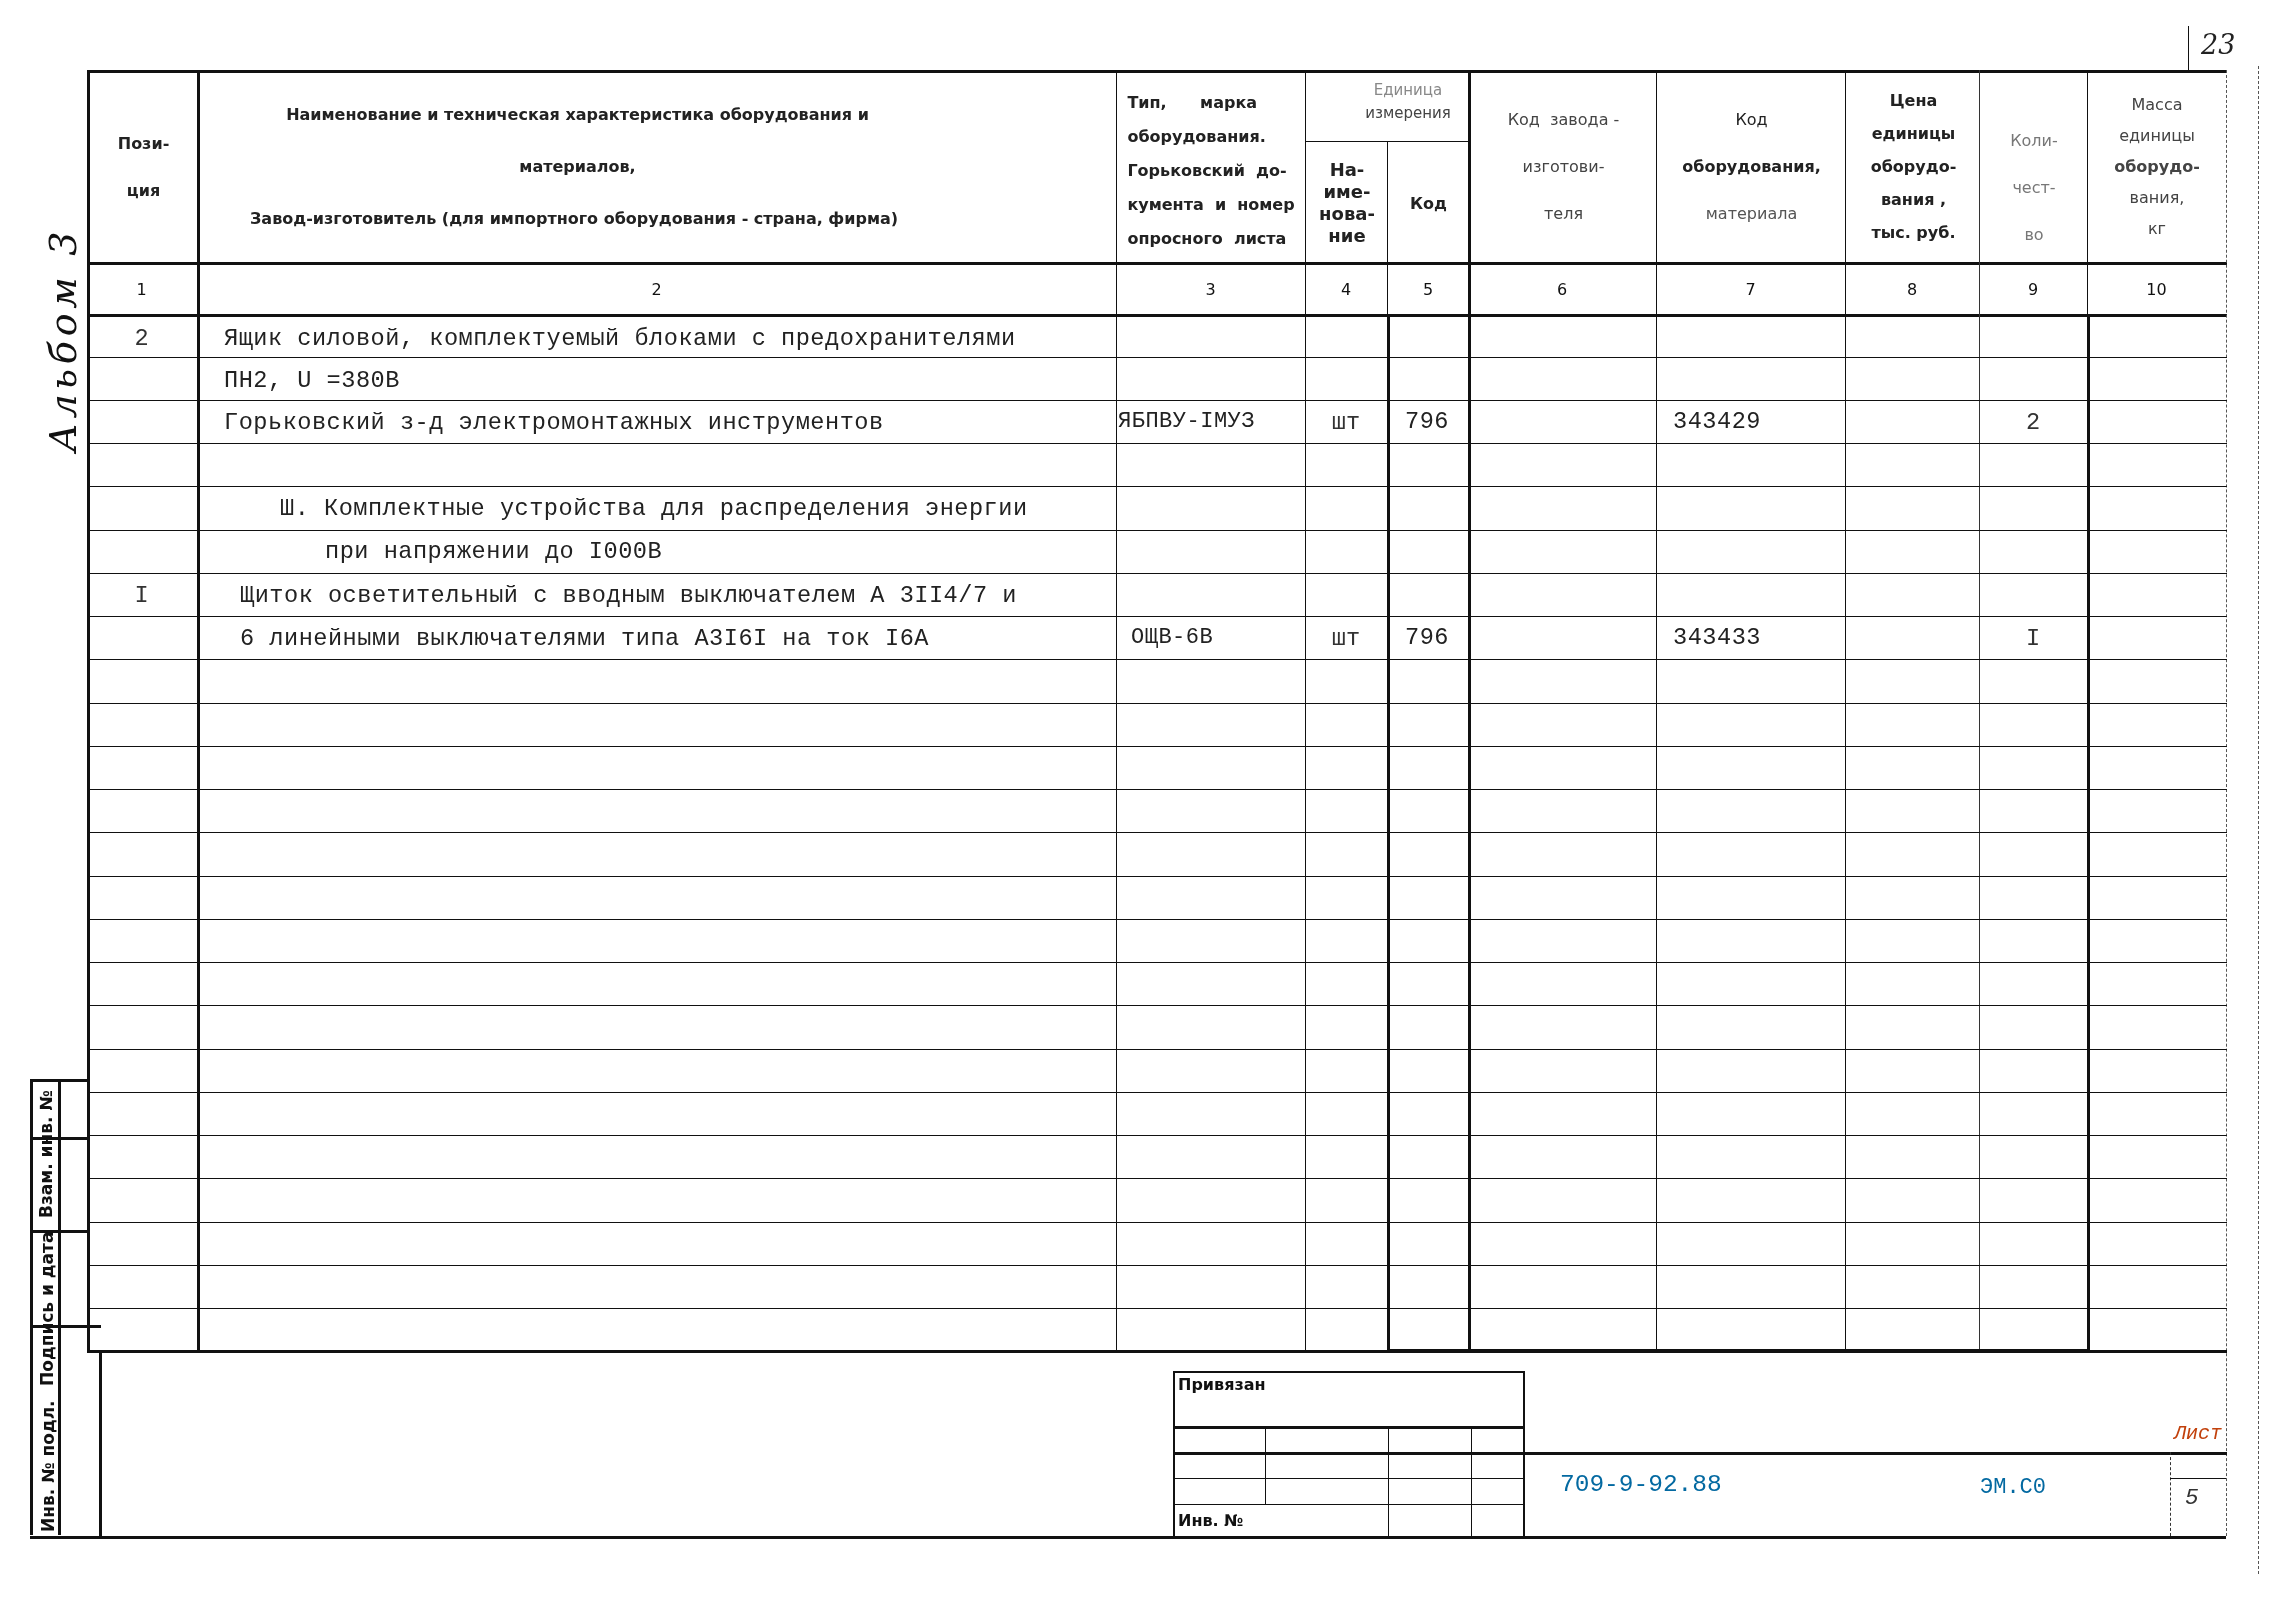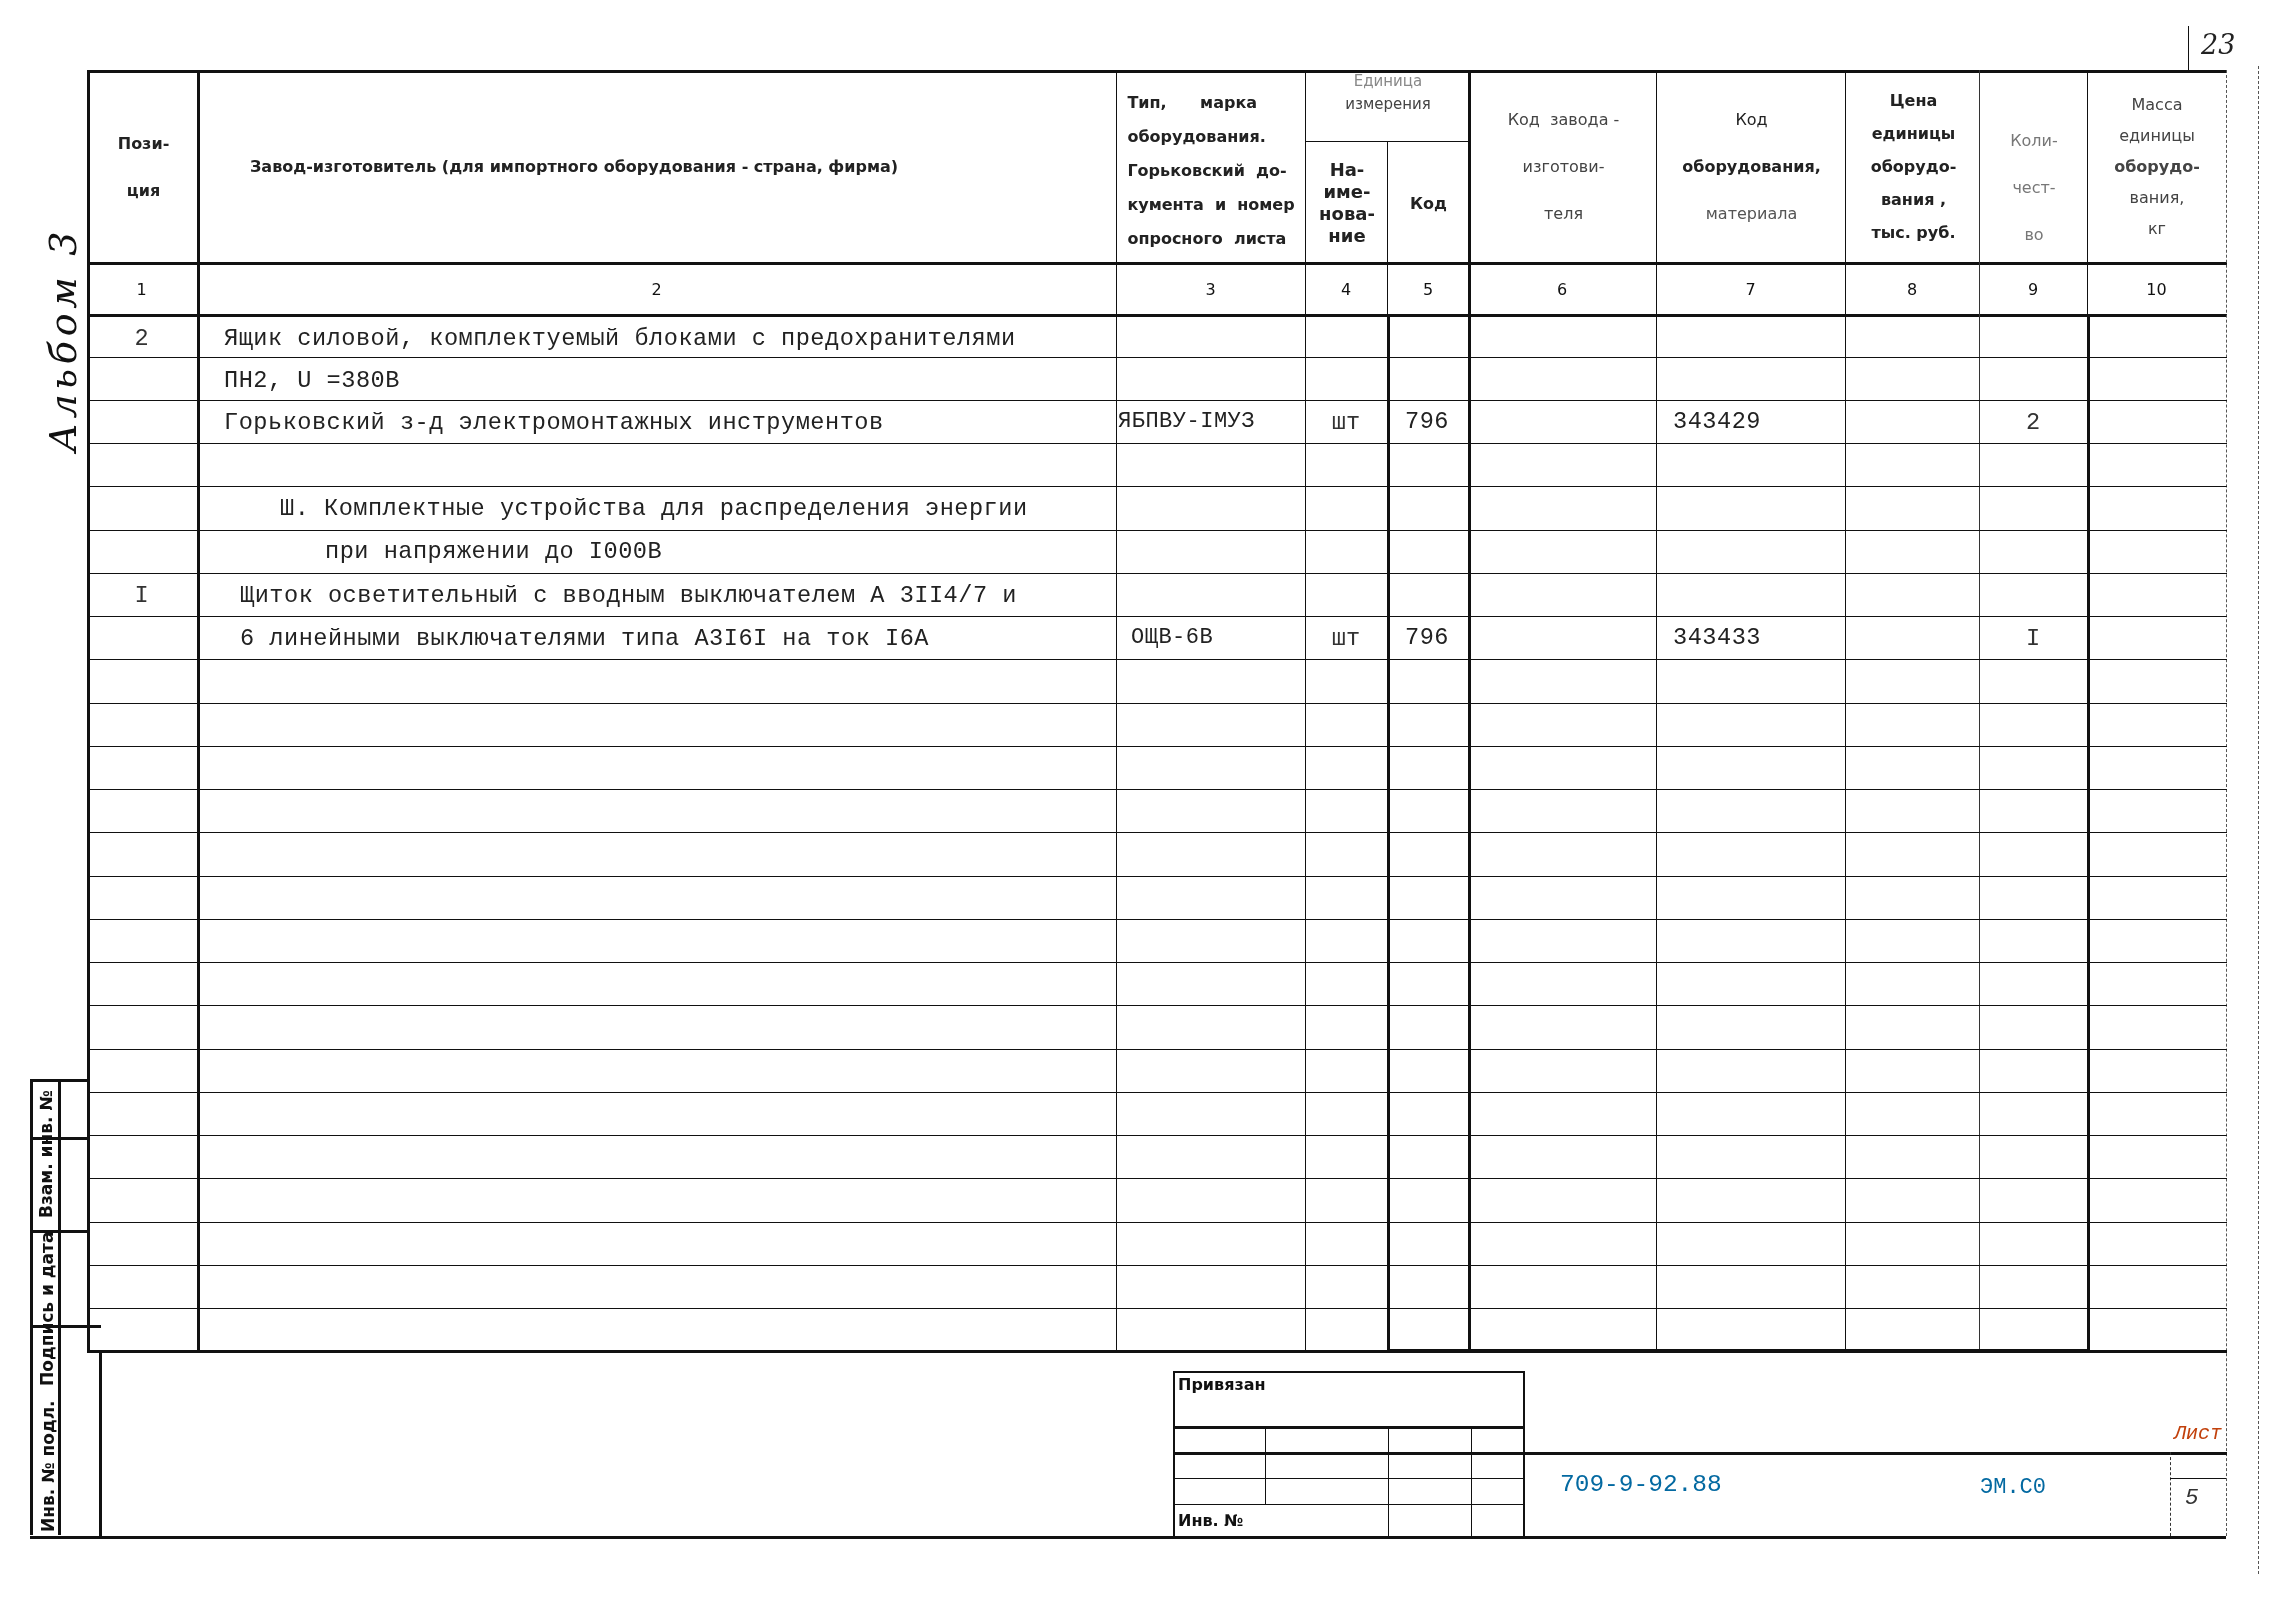--- a/index.html
+++ b/index.html
@@ -74,30 +74,31 @@
 <div class="hl" style="left:87px;top:1222px;width:2140px;"></div>
 <div class="hl" style="left:87px;top:1265px;width:2140px;"></div>
 <div class="hl" style="left:87px;top:1308px;width:2140px;"></div>
 <div class="hl thick" style="left:87px;top:1350px;width:2140px;"></div>
 
 <div class="hdr" style="left:90px;top:71px;width:107px;height:191px;line-height:47px;">
   <span>Пози-</span>
   <span>ция</span>
 </div>
 <div class="hdr" style="left:198px;top:71px;width:707px;height:191px;line-height:52px;align-items:flex-start;padding-left:52px;box-sizing:border-box;">
+  <span>Наименование и техническая характеристика  оборудования и материалов,</span>
   <span>Завод-изготовитель  (для импортного оборудования -  страна, фирма)</span>
 </div>
 <div class="hdr" style="left:1118px;top:80px;width:187px;height:182px;line-height:34px;align-items:flex-start;padding-left:9.4px;box-sizing:border-box;white-space:pre;">
   <span>Тип,      марка</span>
   <span>оборудования.</span>
   <span>Горьковский  до-</span>
   <span>кумента  и  номер</span>
   <span>опросного  листа</span>
 </div>
-<div class="hdr light" style="left:1307px;top:59px;width:162px;height:68px;line-height:22.6px;font-size:15px;">
+<div class="hdr light" style="left:1307px;top:68px;width:162px;height:68px;line-height:22.6px;font-size:15px;padding-left:20px;">
   <span style="color:#888;">Единица</span>
   <span>измерения</span>
 </div>
 <div class="hdr" style="left:1307px;top:144px;width:80px;height:118px;line-height:22px;font-size:18px;">
   <span>На-</span>
   <span>име-</span>
   <span>нова-</span>
   <span>ние</span>
 </div>
 <div class="hdr" style="left:1389px;top:144px;width:79px;height:118px;">

